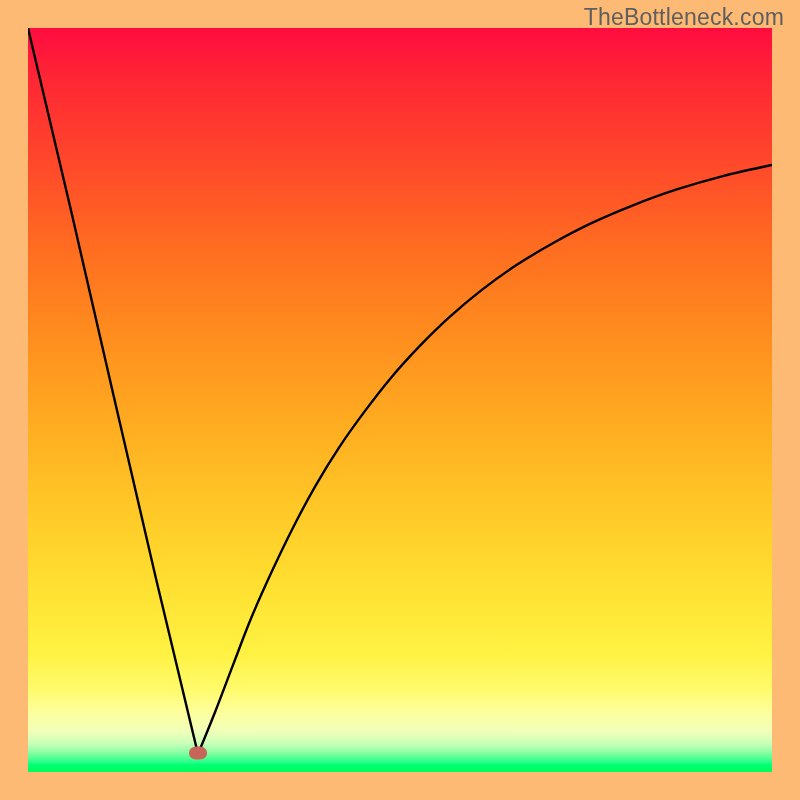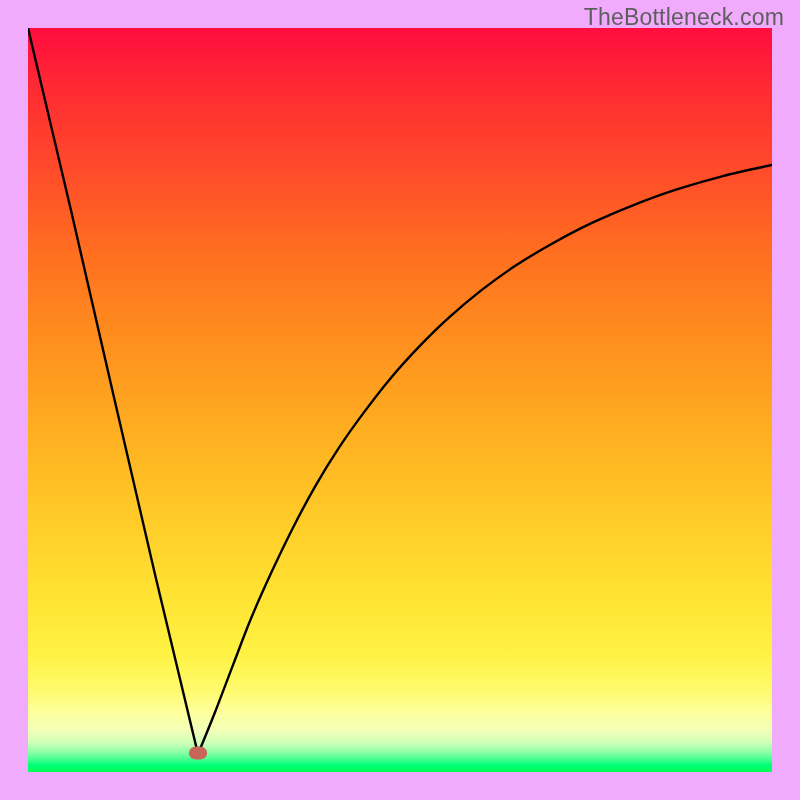--- a/index.html
+++ b/index.html
@@ -8,21 +8,21 @@
     width: 800px;
     height: 800px;
     background: #000;
     overflow: hidden;
     font-family: Arial, Helvetica, sans-serif;
   }
   .frame {
     position: relative;
     width: 800px;
     height: 800px;
-    background: #f0abfc;
+    background: #fdba74;
   }
   .plot-area {
     position: absolute;
     left: 28px;
     top: 28px;
     width: 744px;
     height: 744px;
     
     background: linear-gradient(to bottom,
       #ff0c3f 0%,

